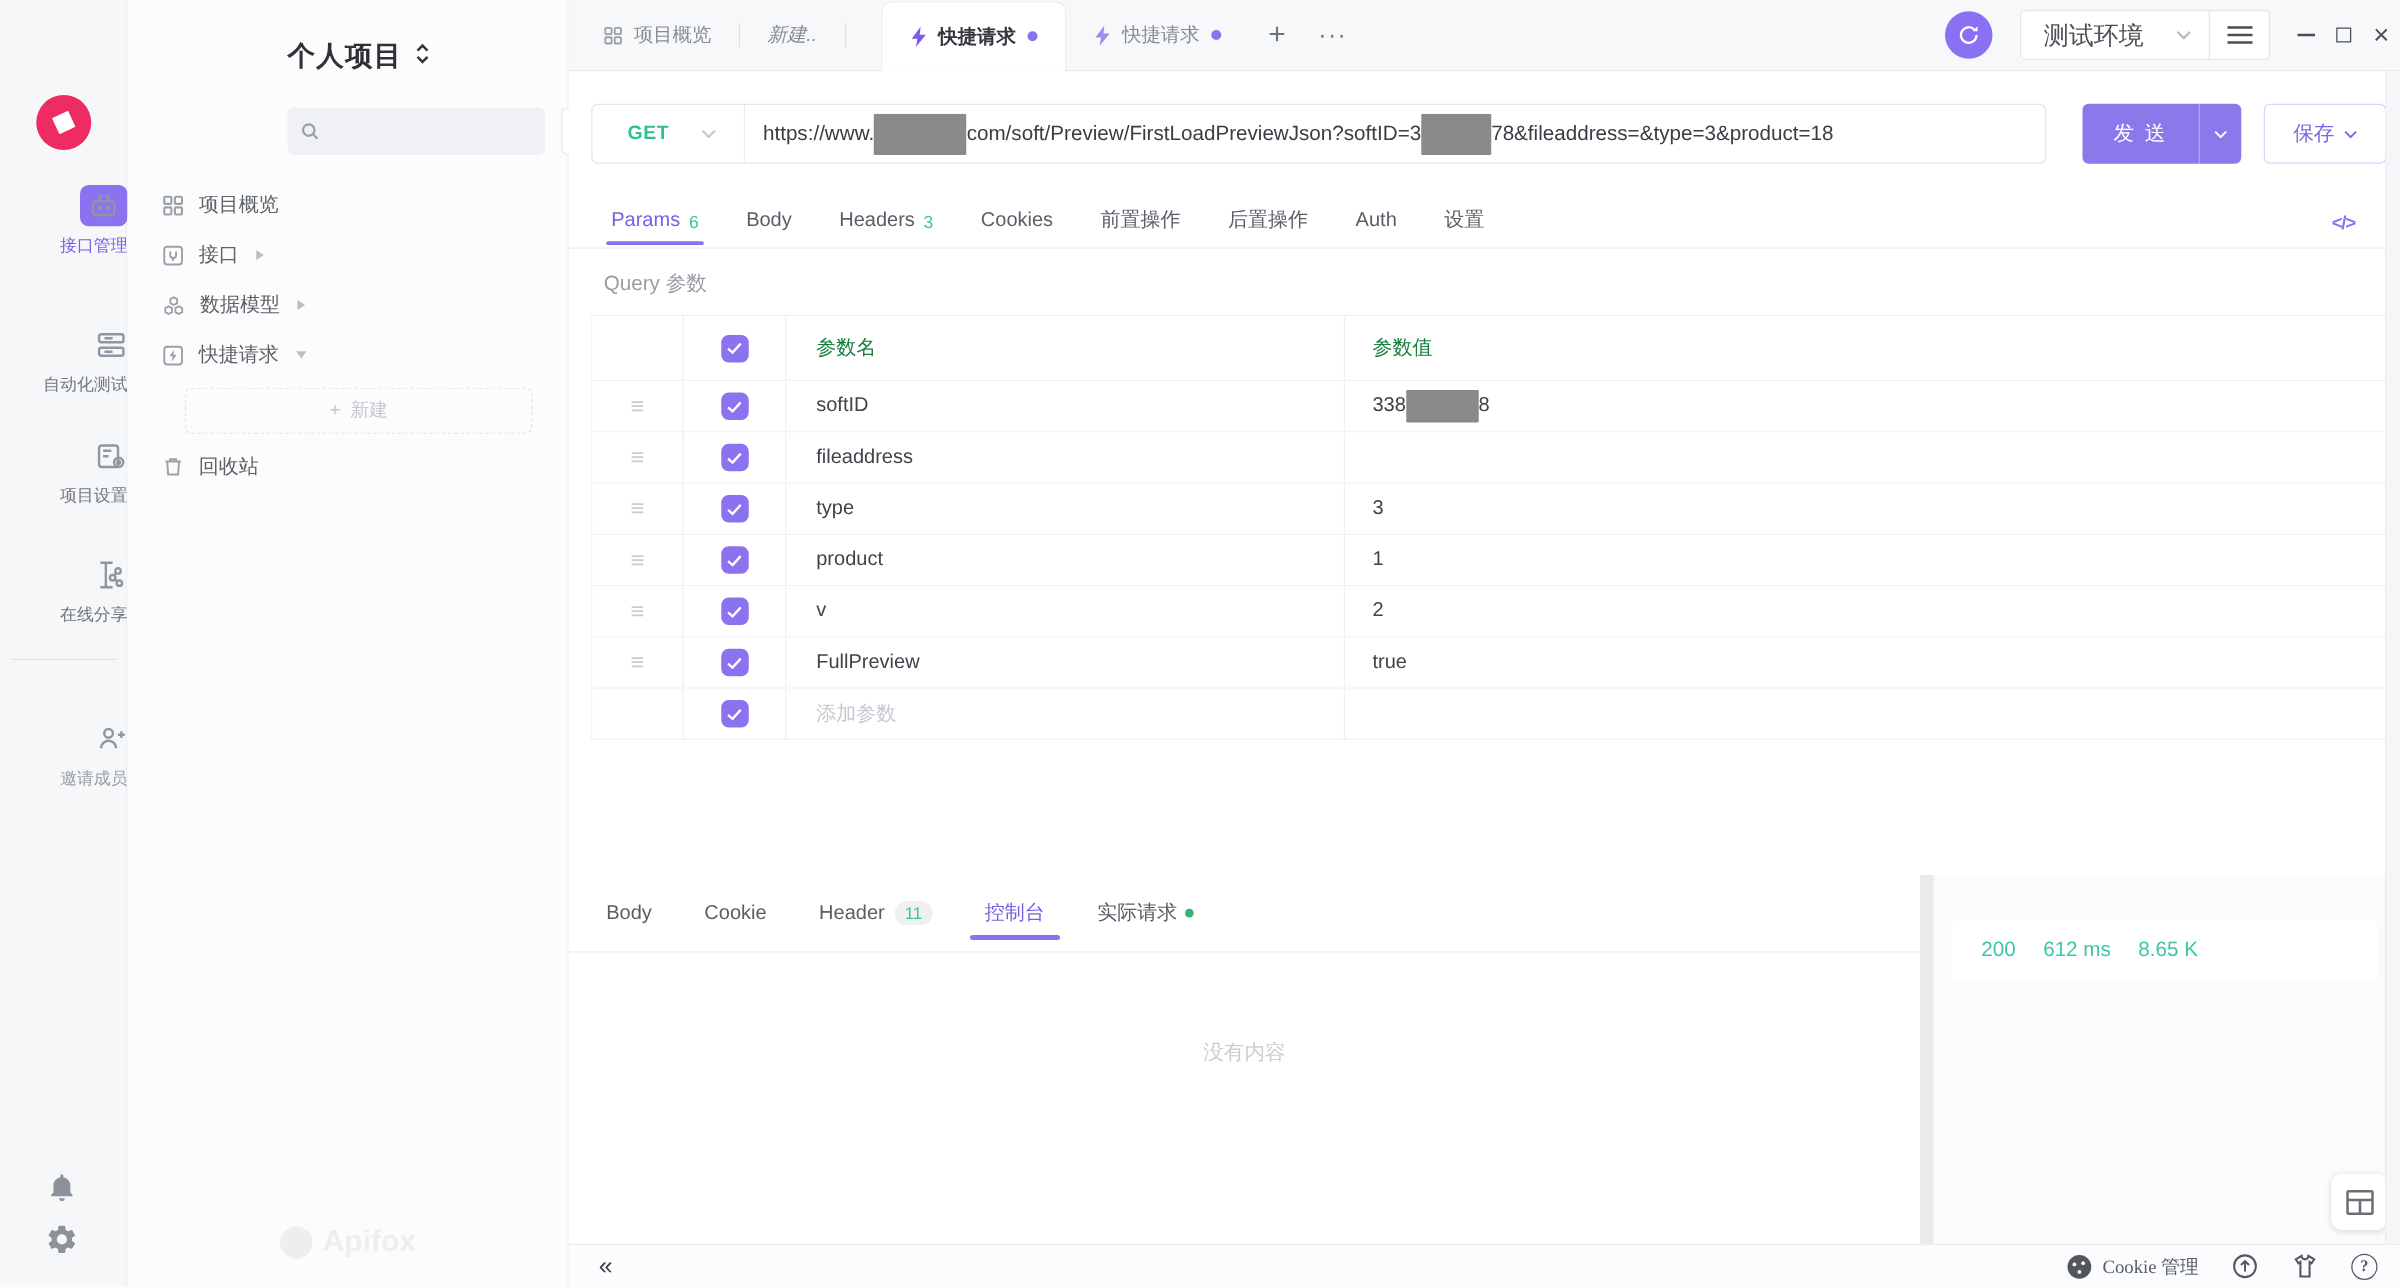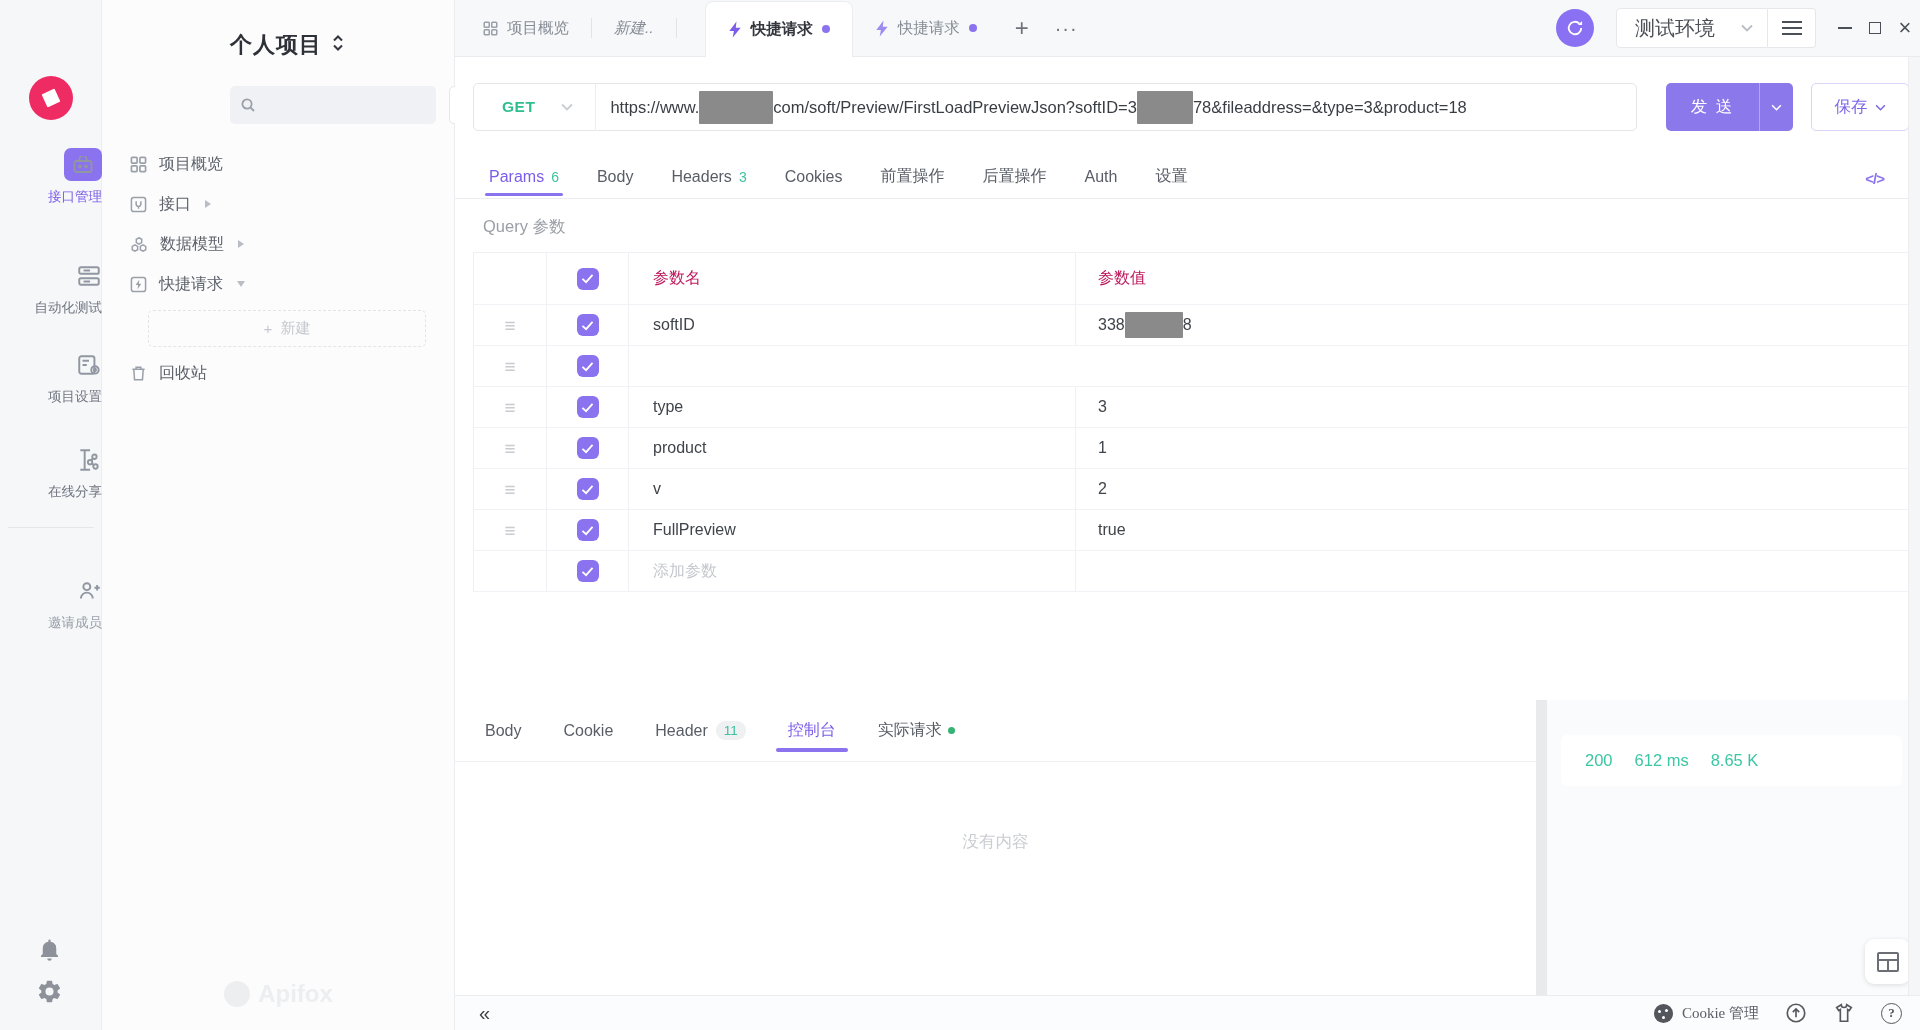--- a/index.html
+++ b/index.html
@@ -128,21 +128,21 @@
         justify-content:center; }
   .drag { color:#c9ccd1; font-size:19px; cursor:grab; line-height:1; }
   .c-check { width:82px; align-self:stretch; border-right:1px solid #eef0f3; display:flex; align-items:center;
         justify-content:center; }
   .cb { width:22px; height:22px; background:#8b72ee; border-radius:6px; display:flex; align-items:center;
         justify-content:center; cursor:pointer; }
   .c-name { width:447px; align-self:stretch; border-right:1px solid #eef0f3; display:flex; align-items:center;
         padding-left:24px; font-size:16px; color:#3f434a; }
   .c-val { flex:1; align-self:stretch; display:flex; align-items:center; padding:0 14px 0 22px;
         font-size:16px; color:#3f434a; }
-  .head .c-name,.head .c-val { color:#be185d; }
+  .head .c-name,.head .c-val { color:#15803d; }
   .placeholder { color:#c5c8ce; }
 
   
   .bottom { position:absolute; left:0; top:700px; width:1465px; height:295px; display:flex; }
   .resp-left { width:1081px; height:295px; background:#fff; }
   .resp-tabs { height:62px; border-bottom:1px solid #edeef1; display:flex; align-items:center; padding-left:30px; }
   .btab { display:flex; align-items:center; gap:8px; font-size:16px; color:#585d66; margin-right:42px;
         cursor:pointer; height:62px; position:relative; }
   .btab .pill { background:#eef0f2; color:#3cc39e; font-size:13.5px; border-radius:9px; padding:2px 8px; }
   .btab.active { color:#7c5ce8; }
@@ -507,20 +507,21 @@
         <div class="c-drag">
             <span class="drag">≡</span>
           </div>
         <div class="c-check">
             <span class="cb">
           <svg width="13" height="11" viewBox="0 0 18 14" fill="none" stroke="#fff" stroke-width="2.6">
                 <path d="M2 7.5 7 12 16 2"></path>
               </svg>
             </span>
           </div>
+        <div class="c-name">fileaddress</div>
         <div class="c-val">
           <span></span>
 
         </div>
       </div>
 
       <div class="prow">
         <div class="c-drag">
             <span class="drag">≡</span>
           </div>

